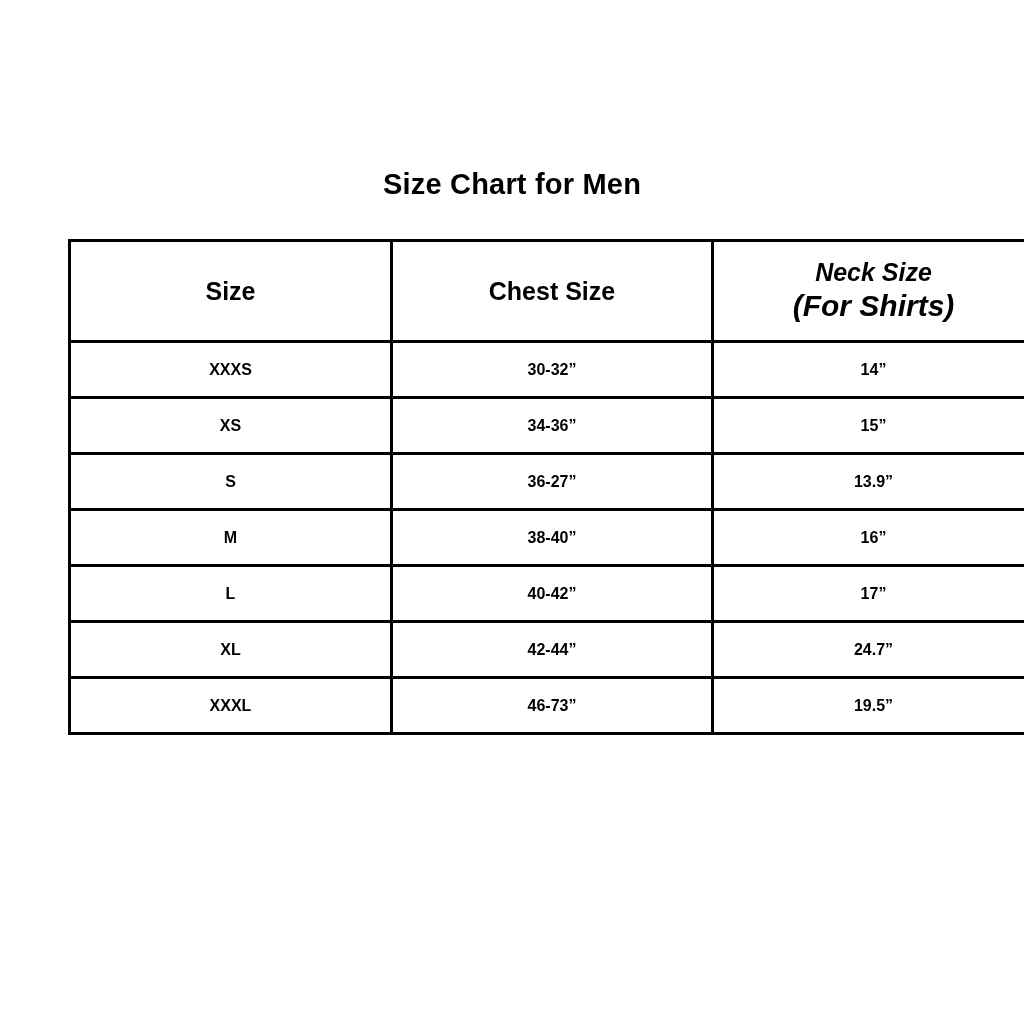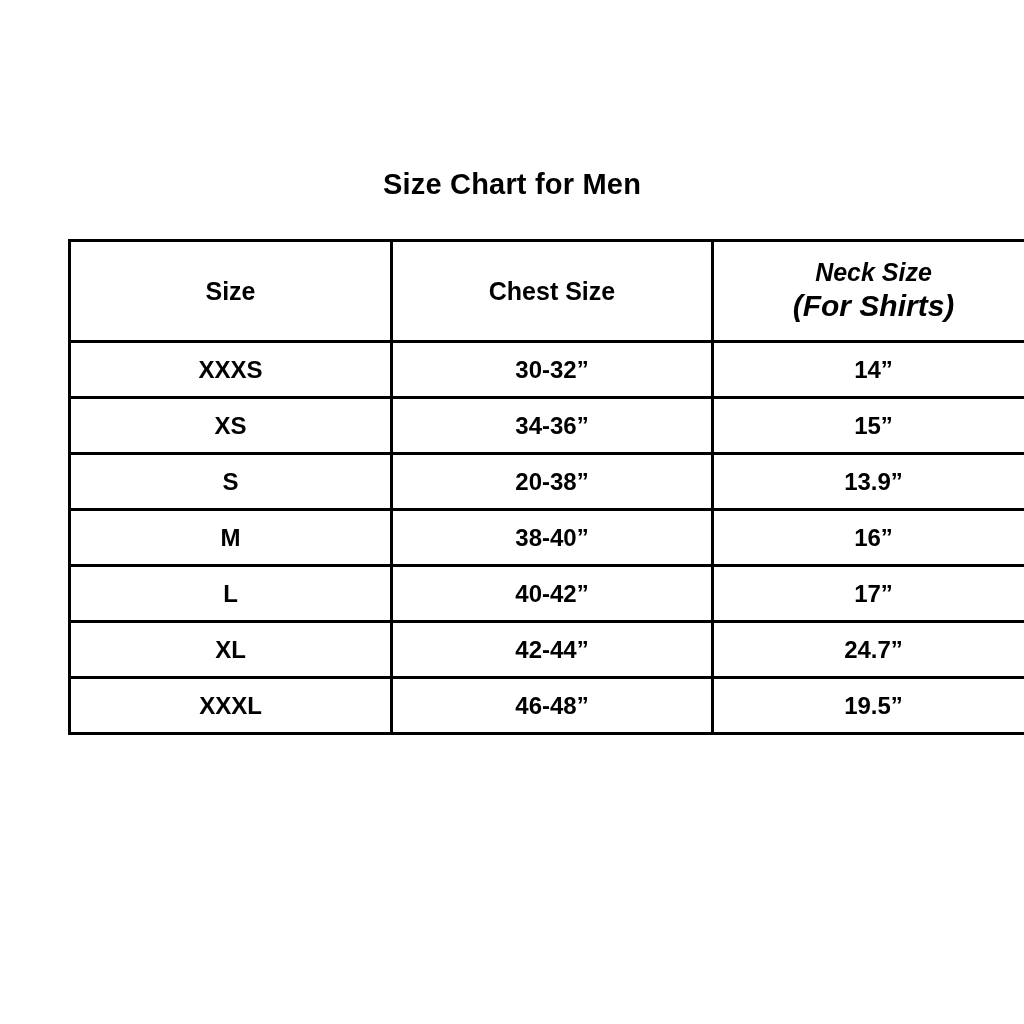--- a/index.html
+++ b/index.html
@@ -50,21 +50,21 @@
     font-weight: bold;
     color: #000000;
   }
   table.size-table th {
     font-size: 25px;
     height: 98px;
     line-height: 1.22;
     padding: 0 6px;
   }
   table.size-table td {
-    font-size: 24px;
+    font-size: 16px;
     height: 53px;
     padding: 0 6px;
   }
   .col-size   { width: 307px; }
   .col-chest  { width: 306px; }
   .col-neck   { width: 307px; font-style: italic; }
   .th-sub {
     display: block;
     font-size: 30px;
     font-weight: bold;
@@ -98,39 +98,39 @@
         <td>30-32”</td>
         <td>14”</td>
       </tr>
       <tr>
         <td>XS</td>
         <td>34-36”</td>
         <td>15”</td>
       </tr>
       <tr>
         <td>S</td>
-        <td>20-38”</td>
+        <td>36-27”</td>
         <td>13.9”</td>
       </tr>
       <tr>
         <td>M</td>
         <td>38-40”</td>
         <td>16”</td>
       </tr>
       <tr>
         <td>L</td>
         <td>40-42”</td>
         <td>17”</td>
       </tr>
       <tr>
         <td>XL</td>
         <td>42-44”</td>
         <td>24.7”</td>
       </tr>
       <tr>
         <td>XXXL</td>
-        <td>46-48”</td>
+        <td>46-73”</td>
         <td>19.5”</td>
       </tr>
     </tbody>
   </table>
 
 </div>
 
 </body></html>

